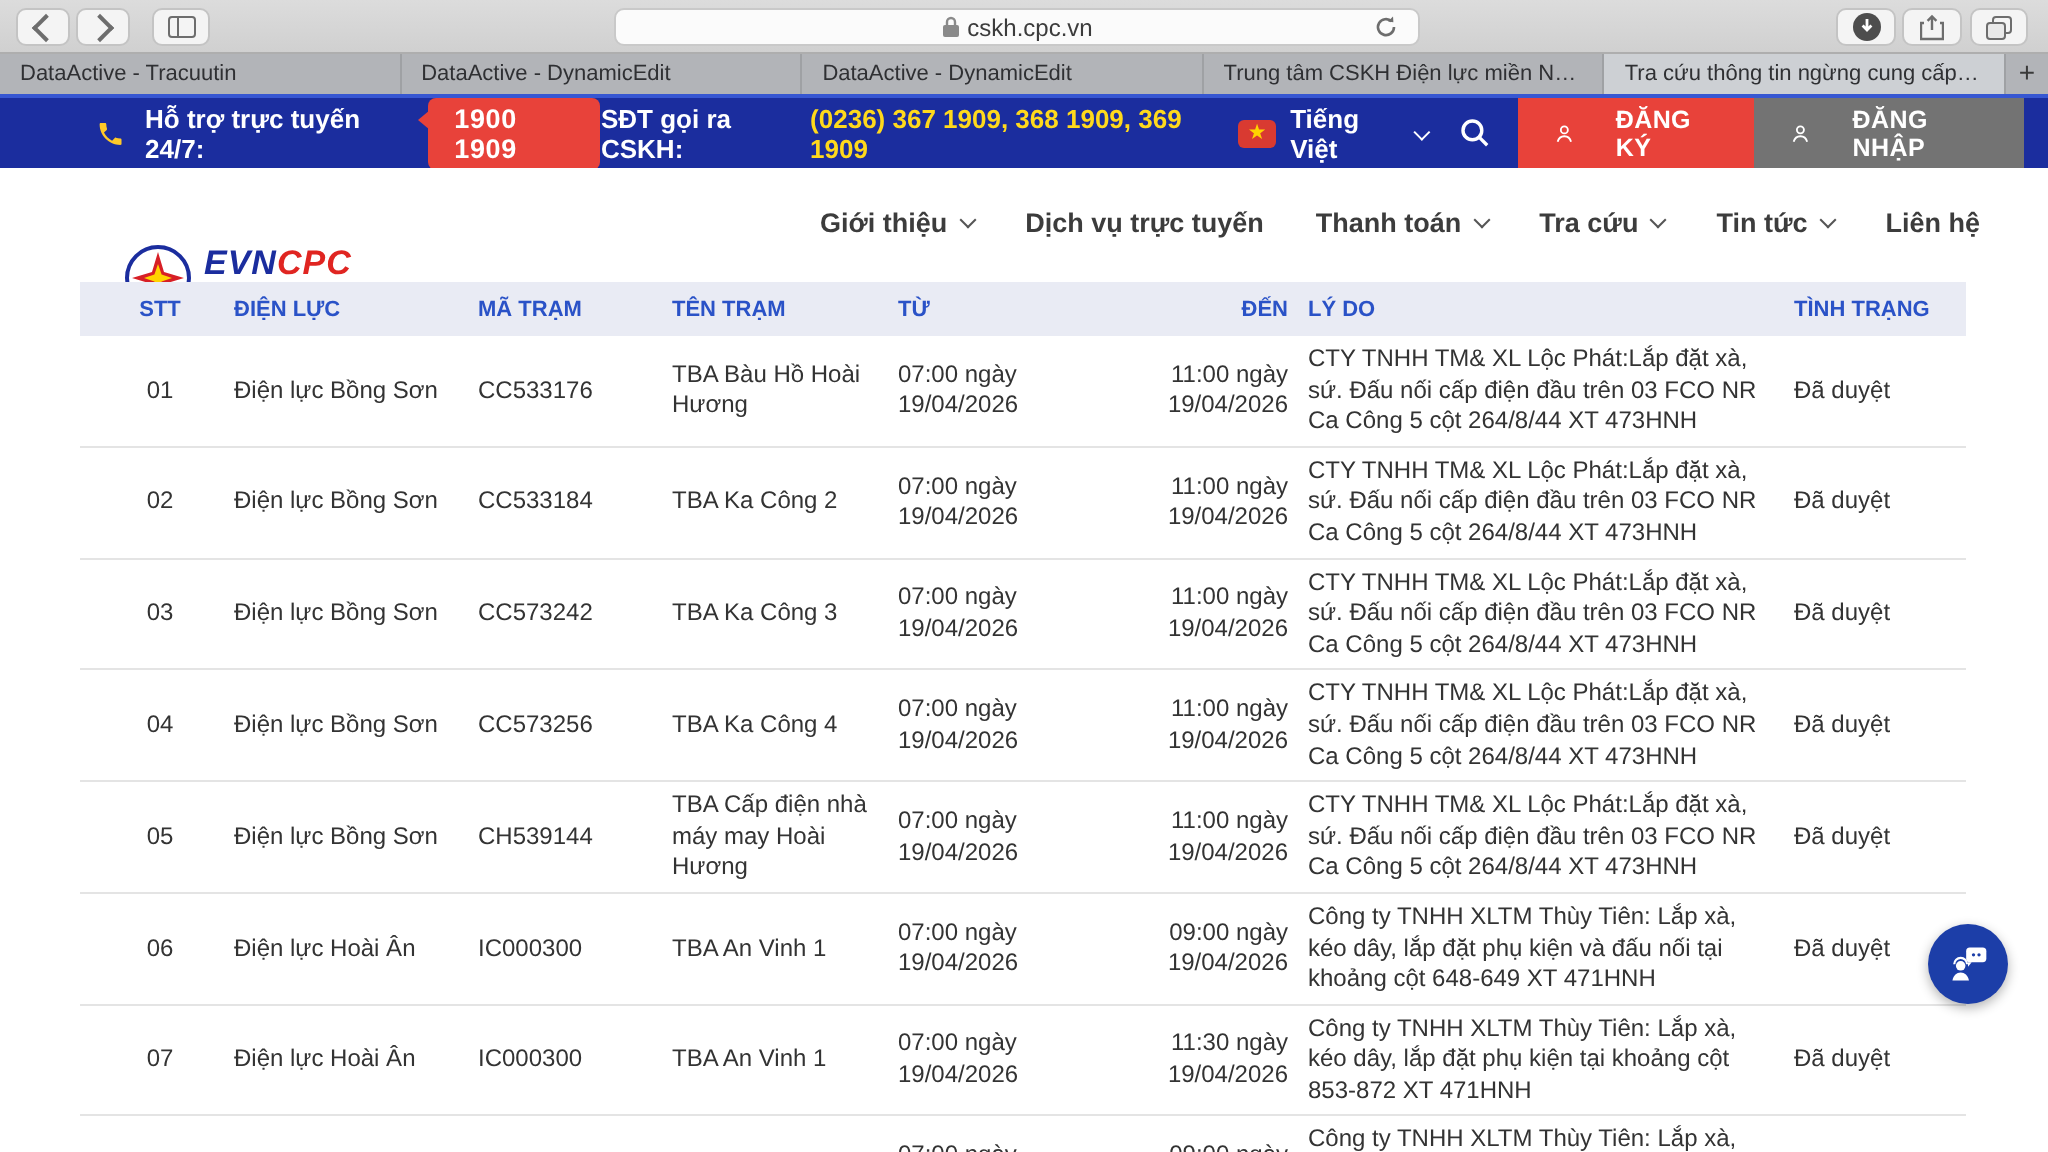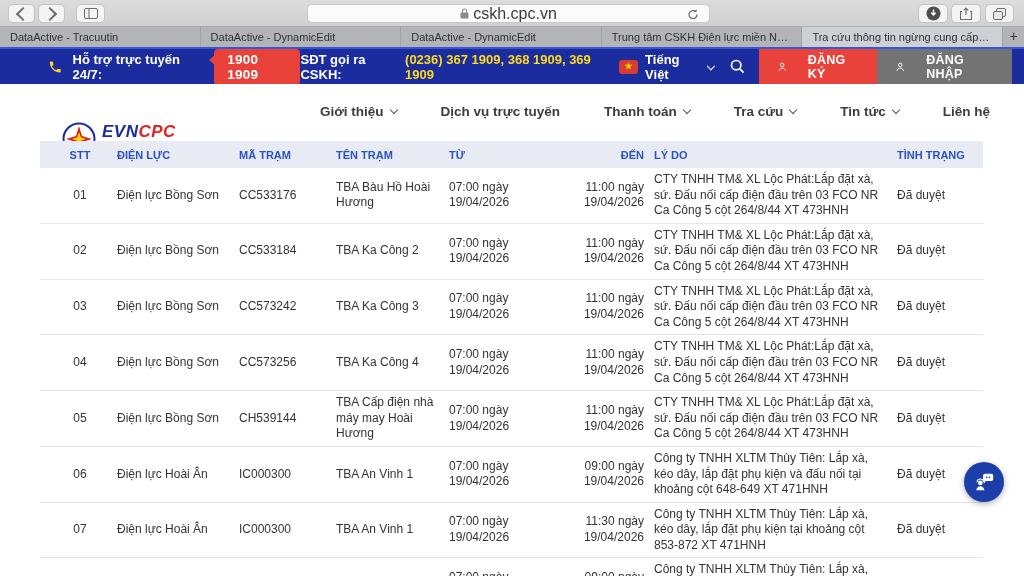--- a/index.html
+++ b/index.html
@@ -10,21 +10,21 @@
   
   .toolbar { position:absolute; top:0; left:0; width:1024px; height:27px;
     background:linear-gradient(#dcdcdc,#d0d0d0); border-bottom:1px solid #aeaeae; }
   .chrome-btn { position:absolute; top:4px; height:19px; background:#f4f4f4;
     border:1px solid #c4c4c4; border-radius:5px; display:flex; align-items:center; justify-content:center; }
   .nav-arrow { width:10px; height:10px; border-top:2px solid #6d6d6d; border-left:2px solid #6d6d6d; }
   .arrow-back { transform:rotate(-45deg); margin-left:3px; }
   .arrow-fwd { transform:rotate(135deg); margin-right:3px; }
   .addr { position:absolute; top:4px; left:307px; width:403px; height:19px; background:#fbfbfb;
     border:1px solid #c9c9c9; border-radius:5px; display:flex; align-items:center; justify-content:center;
-    font-size:16px; color:#3c3c3c; }
+    font-size:12px; color:#3c3c3c; }
   .addr svg { margin-right:4px; }
   .reload { position:absolute; right:6px; top:2px; }
 
   
   .tabbar { position:absolute; top:27px; left:0; width:1024px; height:20px; background:#b2b4b8; display:flex; }
   .tab { flex:1 1 0; min-width:0; border-right:1px solid #9fa1a4; font-size:11px; color:#2f3033;
     line-height:20px; text-align:left; padding:0 10px; white-space:nowrap; overflow:hidden; text-overflow:ellipsis; }
   .tab.active { background:#cdd0d4; }
   .tab-plus { flex:0 0 21px; text-align:center; line-height:19px; font-size:14px; color:#3a3a3a; }
 
@@ -49,21 +49,21 @@
   .btn-register { background:#e8423a; }
   .btn-login { background:#737373; margin-right:12px; }
 
   
   .siteheader { position:absolute; top:84px; left:0; width:1024px; height:55px; background:#fff; }
   .brand { position:absolute; left:62px; top:6px; display:flex;margin-top:32px; }
   .brand-text { margin-left:6px; }
   .brand-line { font-size:17px; font-weight:bold; font-style:italic; letter-spacing:.5px; }
   .brand-evn { color:#1b2d9e; } .brand-cpc { color:#e02521; }
   .brand-sub { font-size:7.5px; font-weight:bold; color:#1b2d9e; line-height:1.45; letter-spacing:.2px; }
-  .mainnav { position:absolute; right:34px; top:0; height:55px; display:flex; align-items:center; gap:44px; }
+  .mainnav { position:absolute; right:34px; top:0; height:55px; display:flex; align-items:center; gap:26px; }
   .nav-item { display:flex; align-items:center; font-size:13.5px; font-weight:bold; color:#3c3c3c; }
   .nav-chev { width:6px; height:6px; border-right:1.8px solid #555; border-bottom:1.8px solid #555;
     transform:rotate(45deg); margin:-3px 0 0 7px; }
 
   
   .table { position:absolute; top:141px; left:40px; width:943px; }
   .thead { display:flex; align-items:center; height:27px; background:#e9ebf4;
     color:#2a52c7; font-weight:bold; font-size:11px; }
   .tr { display:flex; align-items:center; min-height:55px; border-bottom:1px solid #e4e4e4;
     font-size:12px; color:#333; line-height:1.3; }

